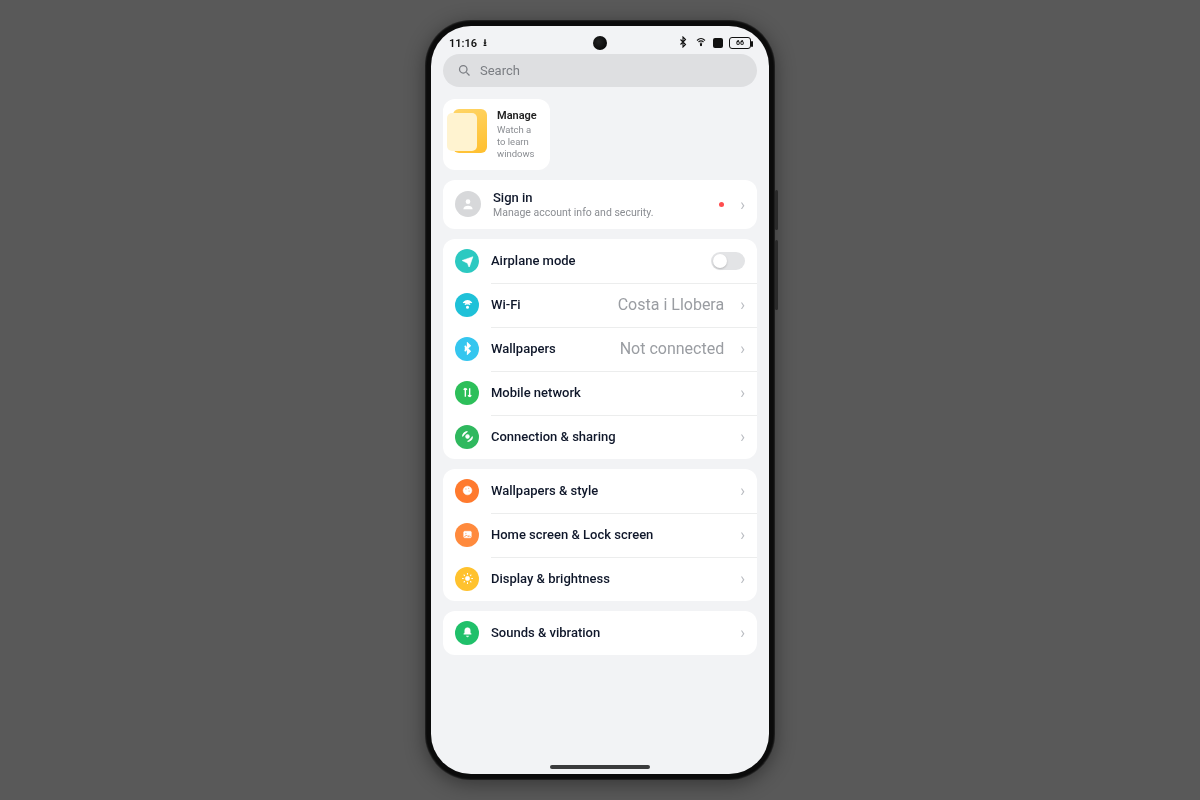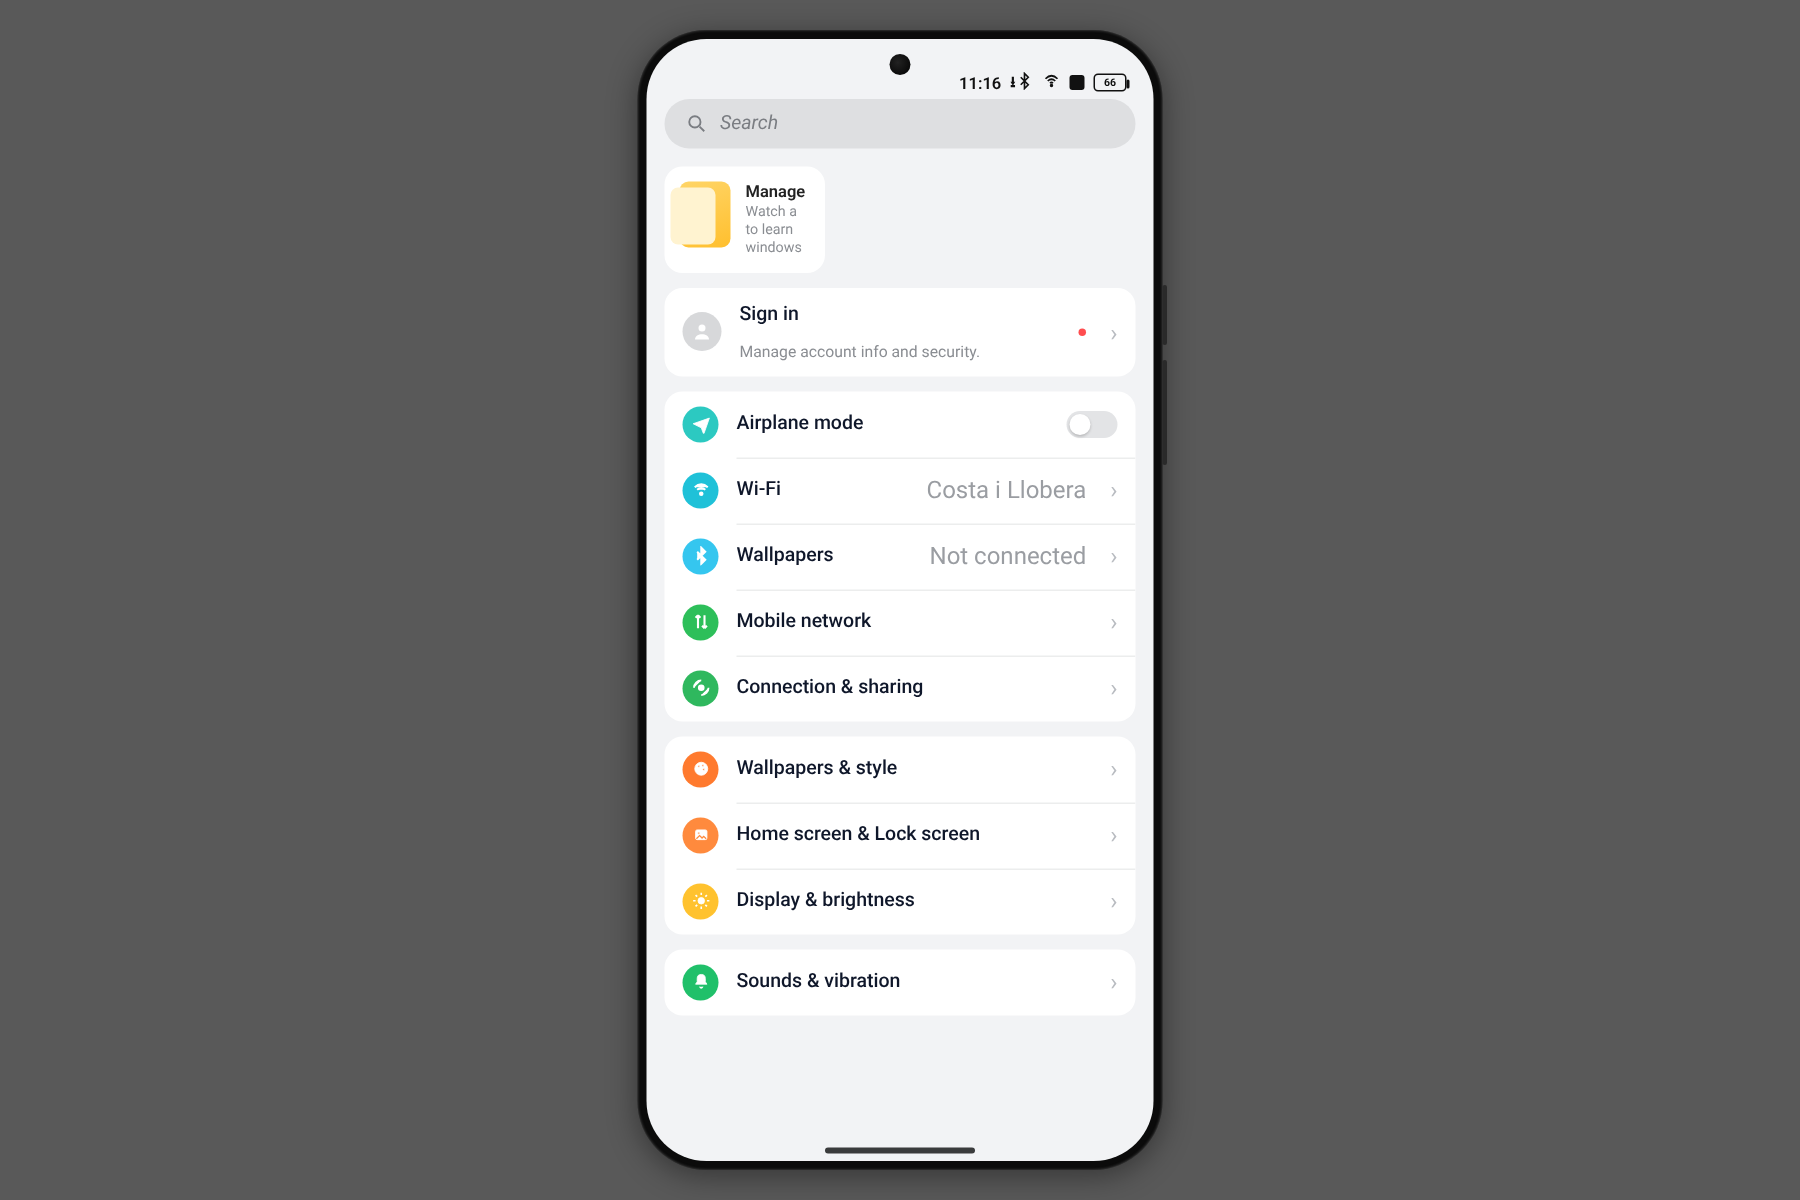--- a/index.html
+++ b/index.html
@@ -27,43 +27,42 @@
     overflow: hidden;
     position: relative;
   }
   .camera {
     position: absolute; top: 10px; left: 50%; transform: translateX(-50%);
     width: 14px; height: 14px; border-radius: 50%;
     background: radial-gradient(circle at 40% 40%, #222, #000);
     z-index: 10;
   }
   .statusbar {
-    display: flex; justify-content: flex-end; align-items: center;
+    display: flex; justify-content: space-between; align-items: center;
     padding: 8px 18px 2px 18px; height: 28px;
-    font-size: 11px; font-weight: 600; color: #111; margin-top: 12px;
+    font-size: 11px; font-weight: 600; color: #111;
   }
   .statusbar .left, .statusbar .right { display: flex; align-items: center; gap: 6px; }
   .statusbar .left span:nth-child(2){ font-size:10px; }
   .statusbar svg { width: 12px; height: 12px; }
   .battery {
     display: flex; align-items: center;
     border: 1.2px solid #111; border-radius: 3px;
     width: 22px; height: 12px; position: relative;
     font-size: 7px; justify-content: center; font-weight:700;
   }
   .battery::after { content:""; position:absolute; right:-3px; top:3px; width:2px; height:6px; background:#111; border-radius:1px; }
 
   .content { padding: 0 12px 0 12px; height: calc(100% - 28px); overflow: hidden; }
   .page-title { font-size: 26px; font-weight: 700; color:#111; padding: 24px 4px 14px 4px; }
   .searchbar {
     background: #dedfe1; border-radius: 20px;
     display: flex; align-items: flex-end; gap: 8px;
     padding: 9px 14px; color: #7a7d82; font-size: 13px;
     margin-bottom: 12px;
-    font-style: italic;
   }
   .searchbar svg { width: 15px; height: 15px; stroke:#7a7d82; }
 
   .promo-row { display: flex; gap: 8px; margin-bottom: 10px; }
   .promo-card {
     background: #fff; border-radius: 12px;
     padding: 10px; display: flex; gap: 10px;
     flex: 0 0 auto;
   }
   .promo-card.primary { width: 66%; }
@@ -92,21 +91,21 @@
     content:""; position:absolute; left:48px; right:0; top:0;
     height:1px; background:#eceded;
   }
   .row .icon {
     width: 24px; height: 24px; border-radius: 50%;
     display:flex; align-items:center; justify-content:center;
     flex-shrink: 0;
   }
   .row .icon svg{ width:13px; height:13px; fill:#fff; stroke:#fff; }
   .row .label { font-size: 13px; font-weight: 500; color:#0f172a; flex:1; }
-  .row .sub   { font-size: 10.5px; color:#8a8d92; margin-top:11px; }
+  .row .sub   { font-size: 10.5px; color:#8a8d92; margin-top:1px; }
   .row .value { font-size: 16px; color:#9a9da2; margin-right: 4px; }
   .row .chev  { color:#b9bcc1; }
   .row .dot   { width:5px;height:5px;border-radius:50%;background:#ff4d4f;margin-right:4px; }
   .avatar { width:26px;height:26px;border-radius:50%;background:#d7d8da;display:flex;align-items:center;justify-content:center; }
   .avatar svg{width:14px;height:14px;fill:#fff;}
 
   .toggle {
     width: 34px; height: 18px; border-radius: 9px;
     background: #e3e4e6; position: relative;
   }

